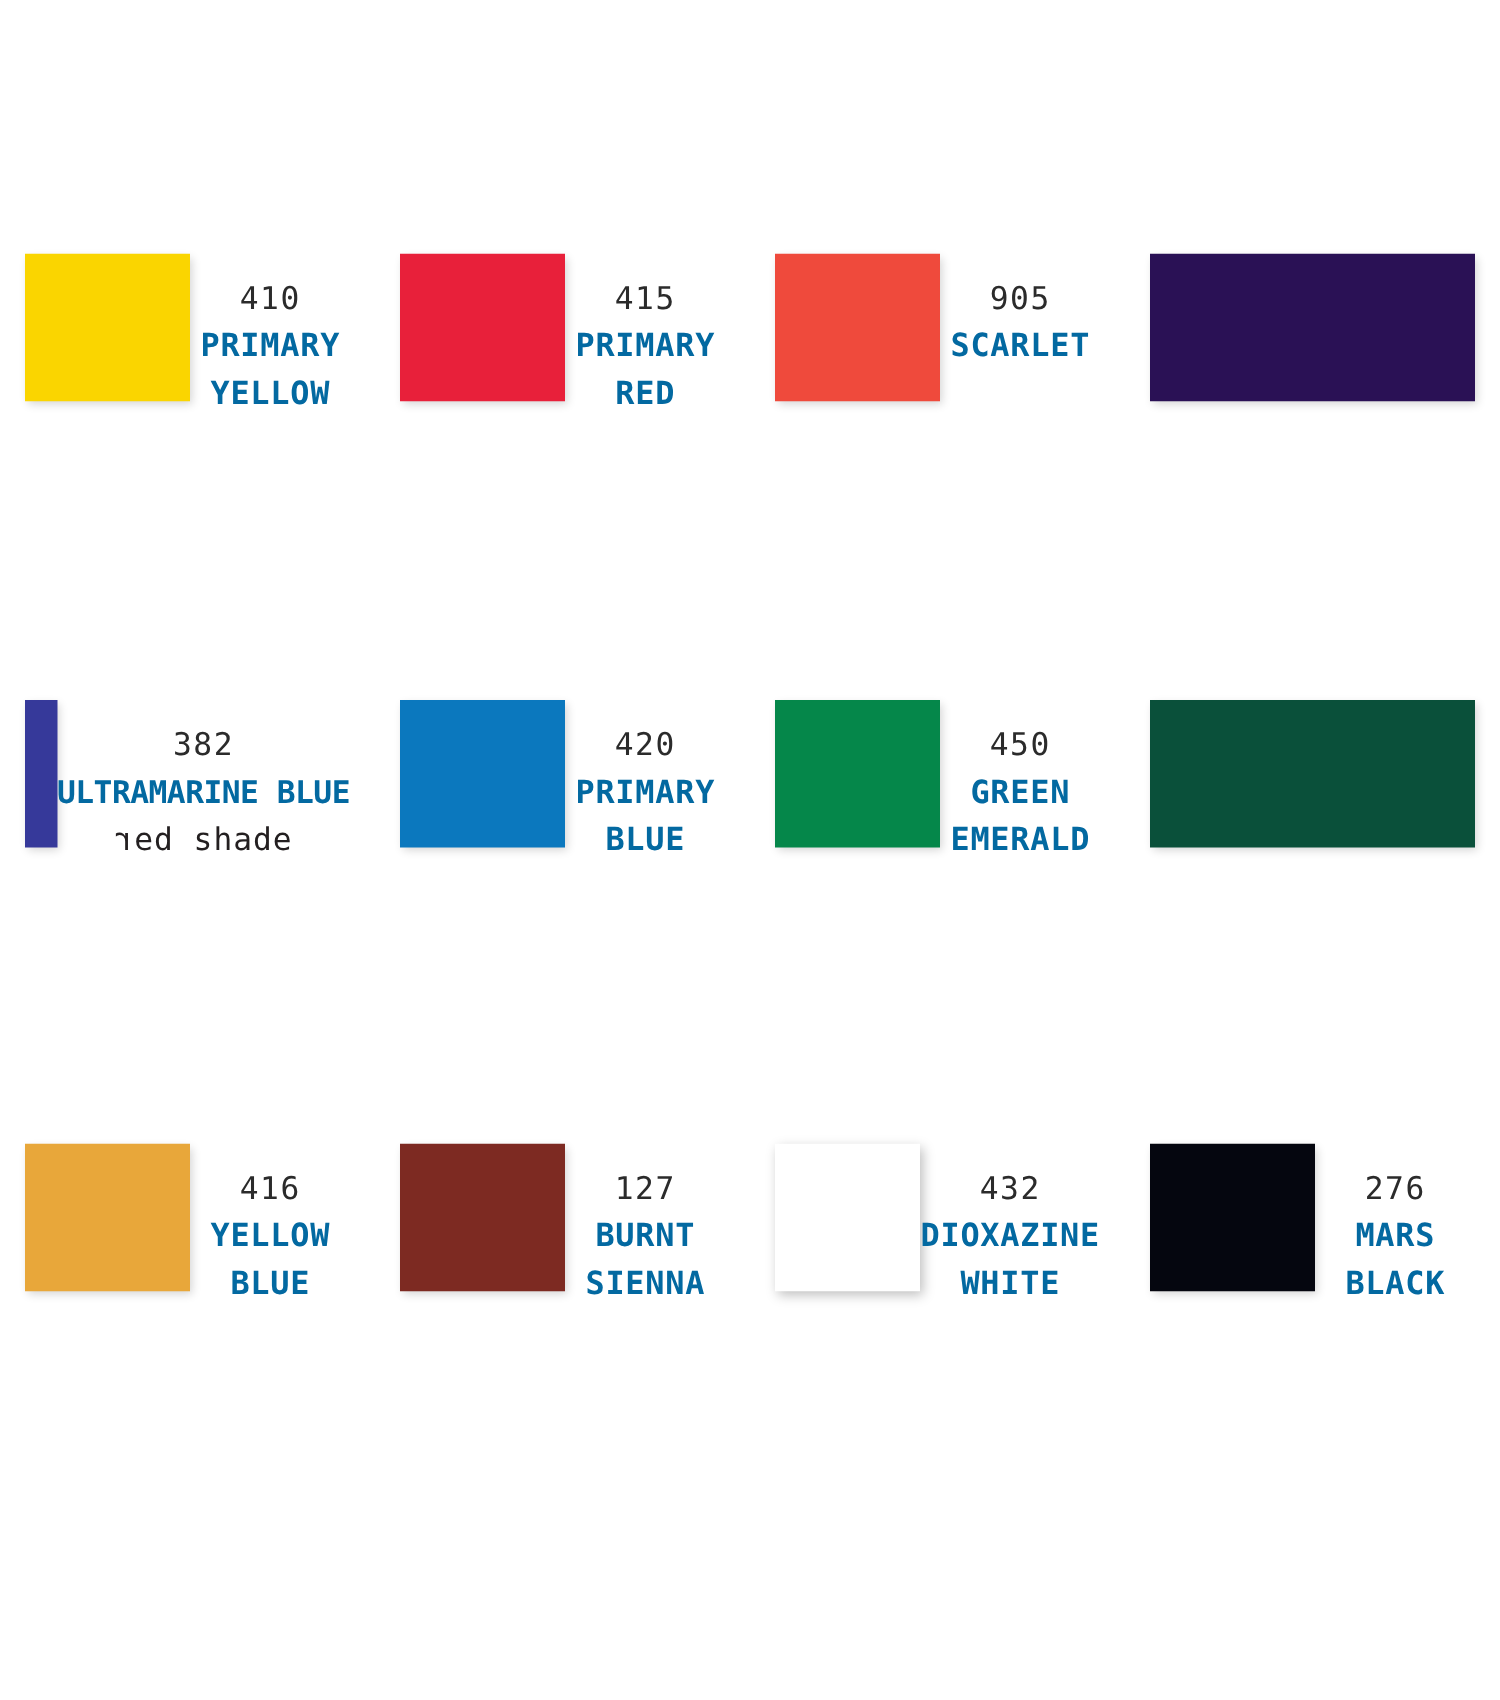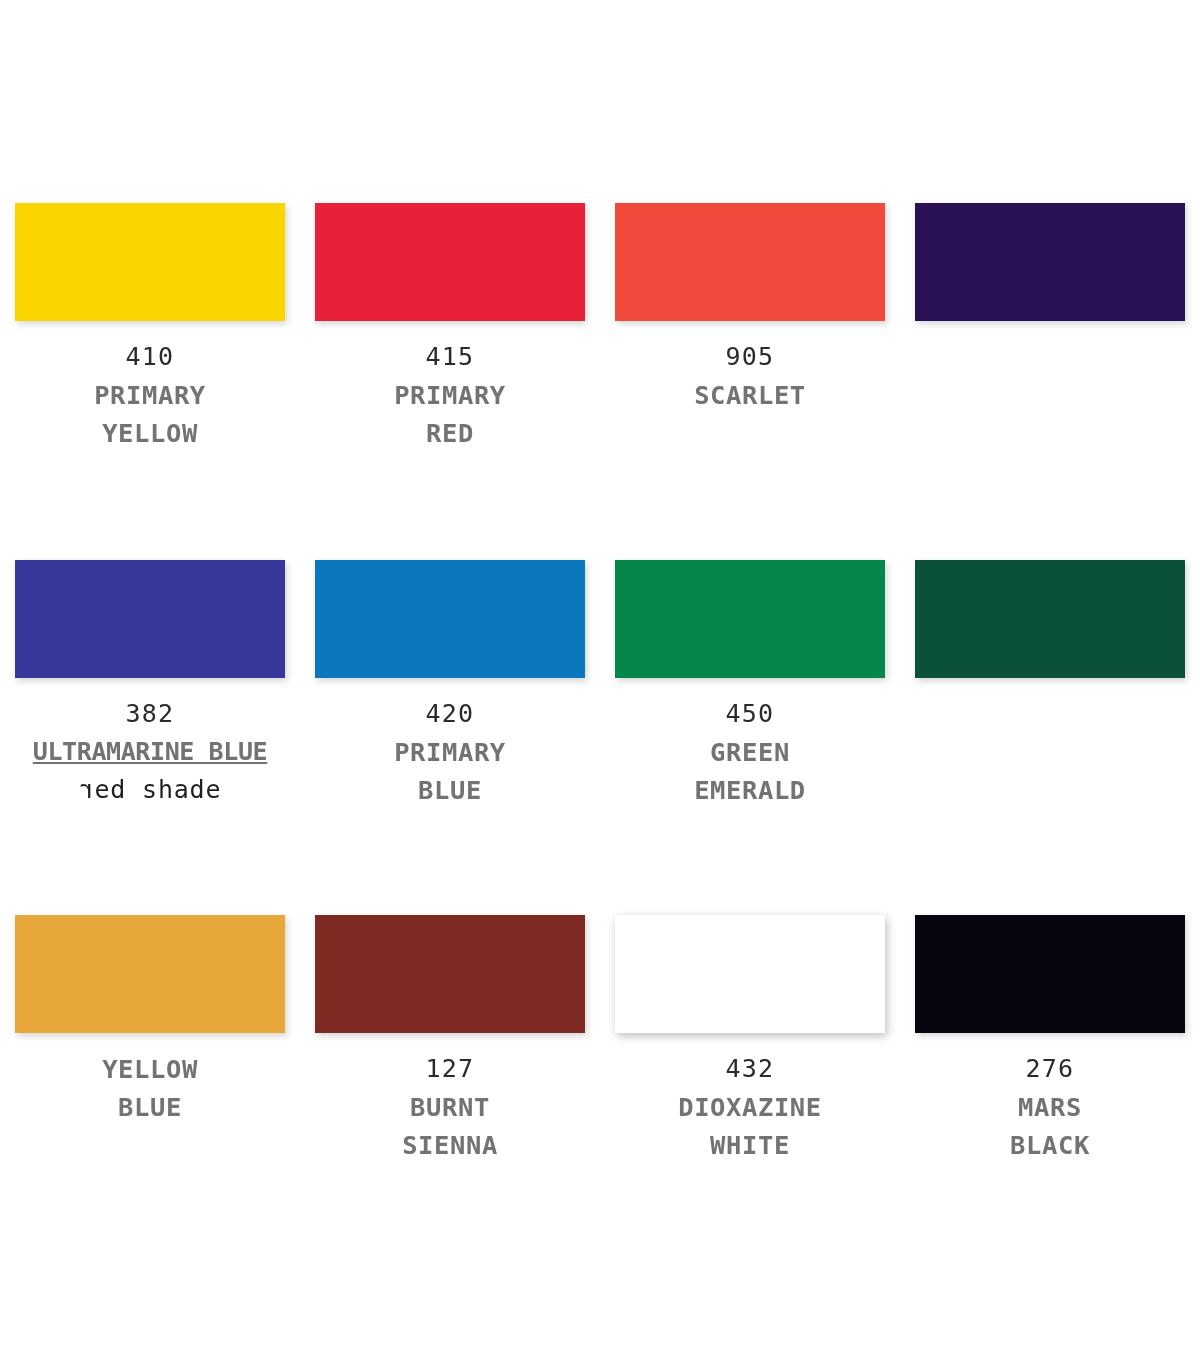--- a/index.html
+++ b/index.html
@@ -29,22 +29,20 @@
     justify-content: flex-start;
   }
   .swatch-row.row-0 { height: 357px; }
   .swatch-row.row-1 { height: 355px; }
   .swatch-row.row-2 { height: 355px; }
 
   .swatch-cell {
     width: 300px;
     padding: 0 20px;
     display: flex;
-    flex-direction: column;
-    align-items: center;
   }
 
   .swatch-chip {
     width: 270px;
     height: 118px;
     box-shadow: 2px 3px 7px rgba(0,0,0,0.17);
   }
   .swatch-chip.light-chip {
     box-shadow: 2px 3px 9px rgba(0,0,0,0.26);
   }
@@ -62,27 +60,26 @@
     letter-spacing: 1.2px;
     font-weight: 400;
     color: #2b2b2b;
   }
 
   .swatch-name-line {
     font-size: 25.5px;
     line-height: 38px;
     letter-spacing: 0.6px;
     font-weight: 700;
-    color: #737373;
+    color: #0369a1;
     white-space: nowrap;
   }
   .swatch-name-line.narrow {
     letter-spacing: -0.4px;
     font-size: 25px;
-    text-decoration: underline;
   }
 
   .swatch-qualifier {
     font-size: 25px;
     line-height: 38px;
     letter-spacing: 0.8px;
     font-weight: 400;
     color: #231f20;
     text-transform: none;
   }
@@ -150,20 +147,21 @@
         </div>
       </div>
       <div class="swatch-cell">
         <div class="swatch-chip" title="#0A503A" style="background-color: rgb(10, 80, 58);"></div>
       </div>
     </div>
     <div class="swatch-row row-2">
       <div class="swatch-cell">
         <div class="swatch-chip" title="#E8A73A" style="background-color: rgb(232, 167, 58);"></div>
         <div class="swatch-caption">
+          <div class="swatch-code">416</div>
           <div class="swatch-name-line">YELLOW</div>
           <div class="swatch-name-line">BLUE</div>
         </div>
       </div>
       <div class="swatch-cell">
         <div class="swatch-chip" title="#7D2A22" style="background-color: rgb(125, 42, 34);"></div>
         <div class="swatch-caption">
           <div class="swatch-code">127</div>
           <div class="swatch-name-line">BURNT</div>
           <div class="swatch-name-line">SIENNA</div>

